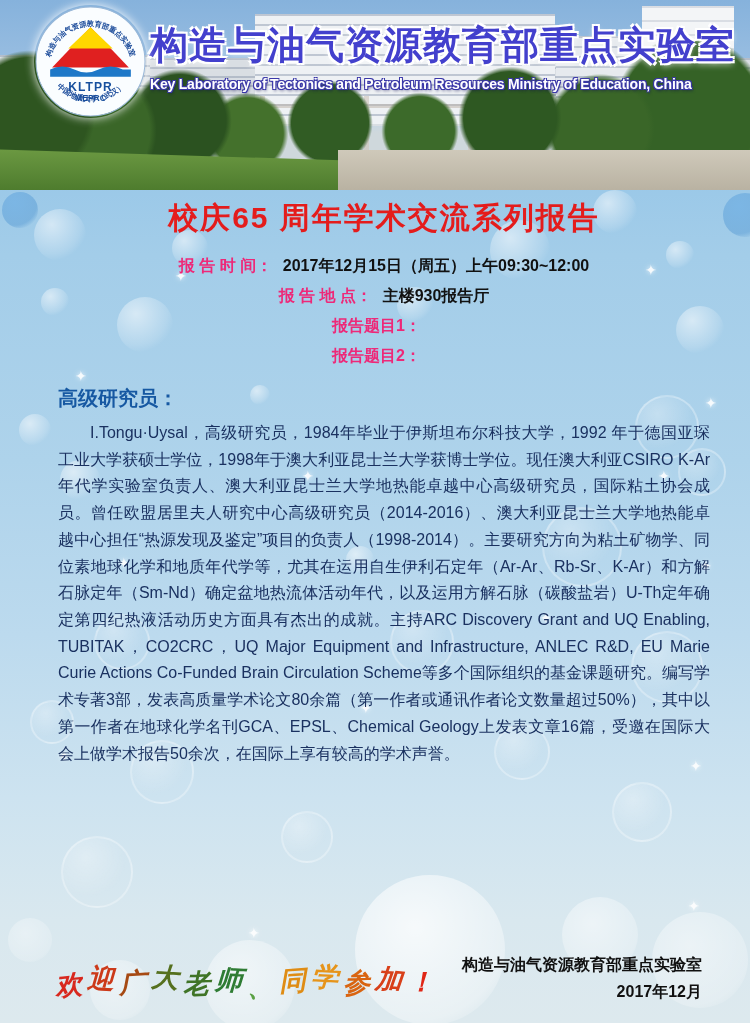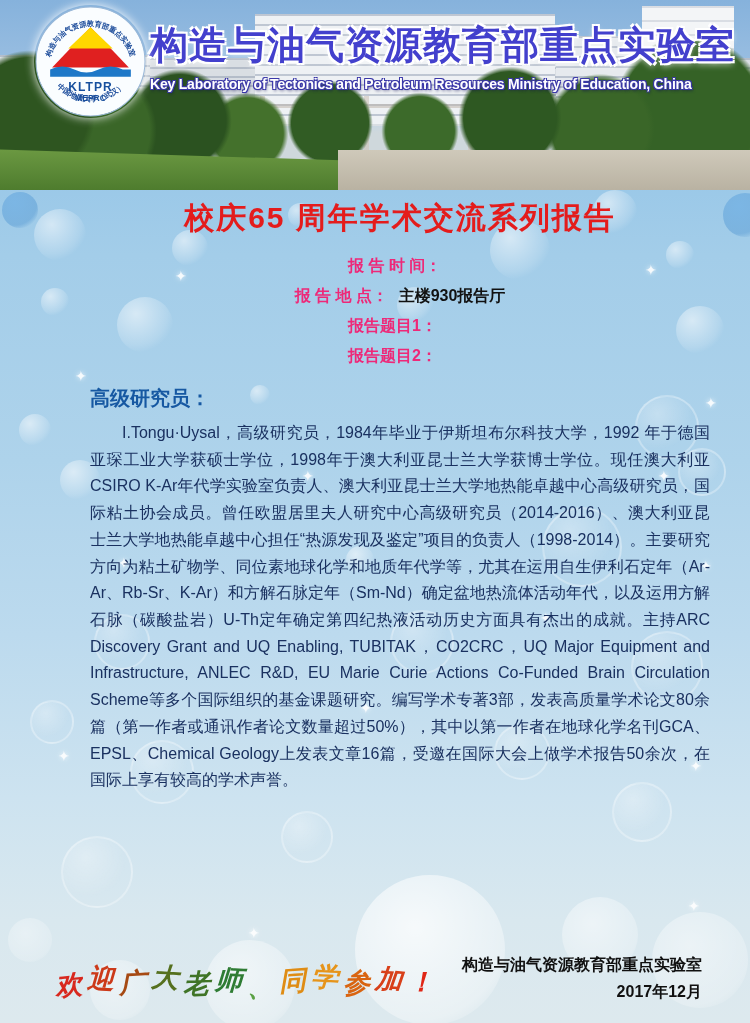--- a/index.html
+++ b/index.html
@@ -46,21 +46,21 @@
   .photo-titles{position:absolute;left:150px;top:20px;z-index:3;}
   .cn-title{font-size:38px;font-weight:bold;letter-spacing:1px;color:#4340cd;white-space:nowrap;
     font-family:"DejaVu Serif","Liberation Serif",serif;
     text-shadow:-2px -2px 0 #fff,2px -2px 0 #fff,-2px 2px 0 #fff,2px 2px 0 #fff,0 3px 6px rgba(255,255,255,.8);}
   .en-title{margin-top:5px;font-size:14px;font-weight:bold;color:#fff;white-space:nowrap;letter-spacing:-0.2px;
     text-shadow:-1px -1px 0 #3a37a8,1px -1px 0 #3a37a8,-1px 1px 0 #3a37a8,1px 1px 0 #3a37a8,1px 2px 3px rgba(10,10,80,.6);}
   .logo{position:absolute;left:34px;top:5px;width:113px;height:113px;z-index:4;border-radius:50%;
     box-shadow:0 0 10px rgba(255,255,255,.9);}
 
   
-  .content{position:relative;z-index:2;padding:0 40px 0 58px;margin-left:32px;}
+  .content{position:relative;z-index:2;padding:0 40px 0 58px;}
   .event-title{margin:8px 0 0 0;text-align:center;font-size:30px;font-weight:bold;letter-spacing:2px;color:#e41c1c;}
   .issue{margin-top:14px;text-align:right;padding-right:12px;font-size:20px;font-weight:bold;color:#e41c1c;}
   .intro{margin:16px 0 0 0;font-size:17px;font-weight:bold;color:#0c0c0c;line-height:1.62;text-align:justify;text-indent:2em;}
   .details{margin-top:14px;}
   .detail-row{display:flex;align-items:flex-start;margin-bottom:4px;line-height:26px;justify-content:center;}
   .dlabel{flex:0 0 104px;font-size:16px;font-weight:bold;color:#ee2878;white-space:nowrap;}
   .dvalue{font-size:16px;font-weight:bold;color:#111;line-height:26px;}
   .dvalue.multiline{max-width:486px;line-height:1.4;}
   .bio-heading{margin:16px 0 0 0;font-size:20px;font-weight:bold;color:#1658a2;}
   .bio-text{margin:8px 0 0 0;font-size:16px;font-weight:normal;color:#1a3160;line-height:1.67;text-align:justify;text-indent:2em;}
@@ -164,20 +164,21 @@
     </div>
   </div>
 
   <div class="content">
     <h1 class="event-title">校庆65 周年学术交流系列报告</h1>
 
 
     <div class="details">
       <div class="detail-row">
         <span class="dlabel">报 告 时 间：</span>
+        <span class="dvalue">2017年12月15日（周五）上午09:30~12:00</span>
       </div>
       <div class="detail-row">
         <span class="dlabel">报 告 地 点：</span>
         <span class="dvalue">主楼930报告厅</span>
       </div>
       <div class="detail-row">
         <span class="dlabel">报告题目1：</span>
       </div>
       <div class="detail-row">
         <span class="dlabel">报告题目2：</span>

